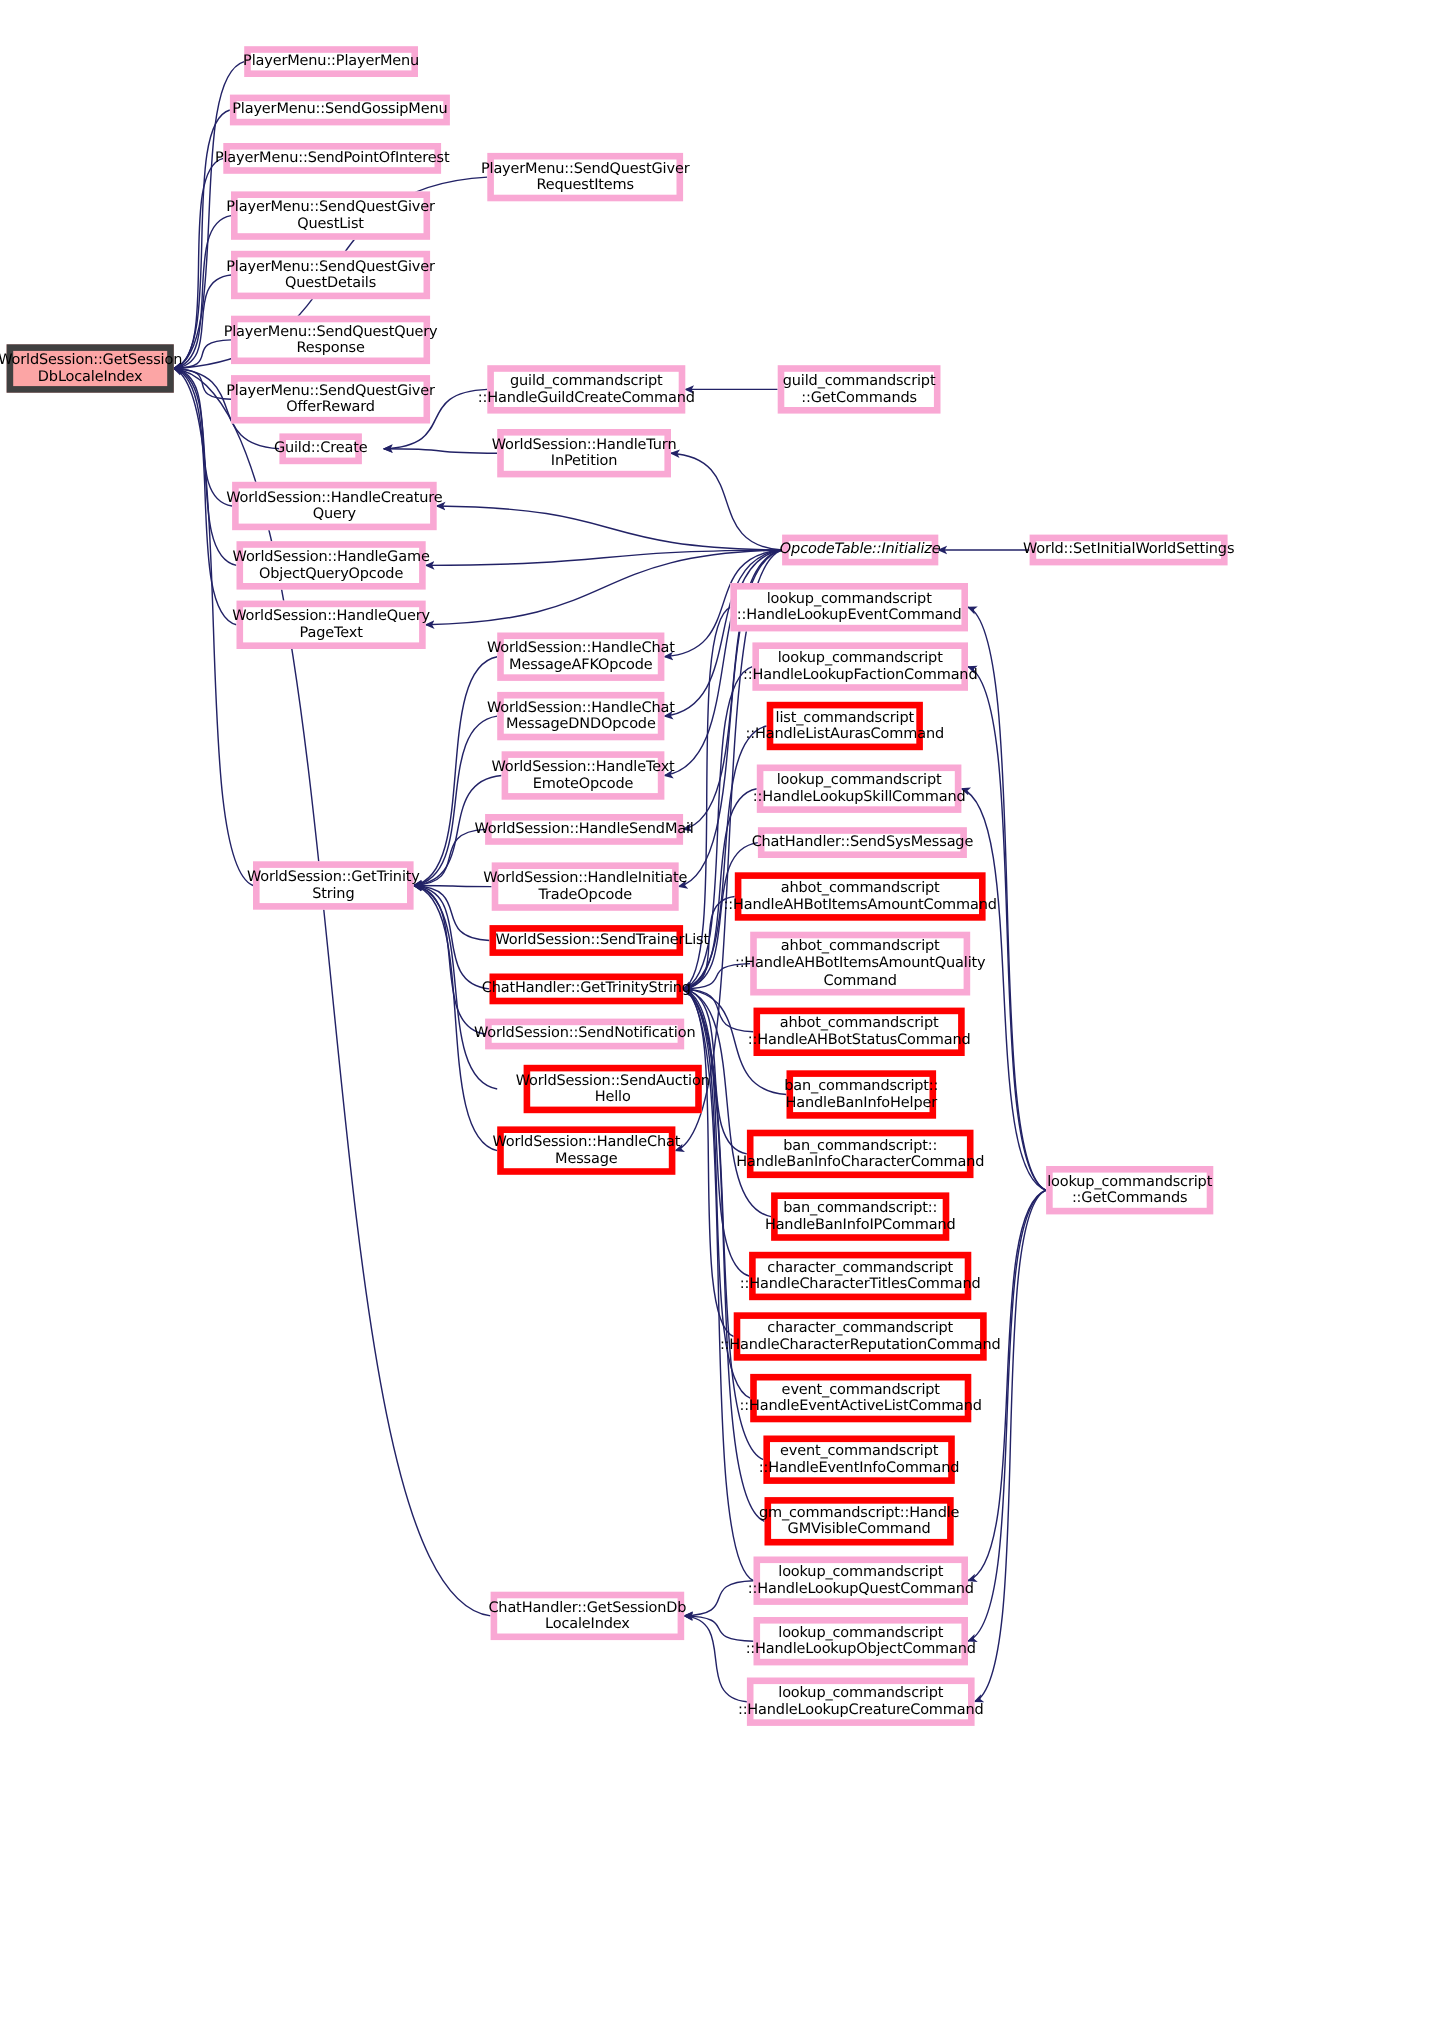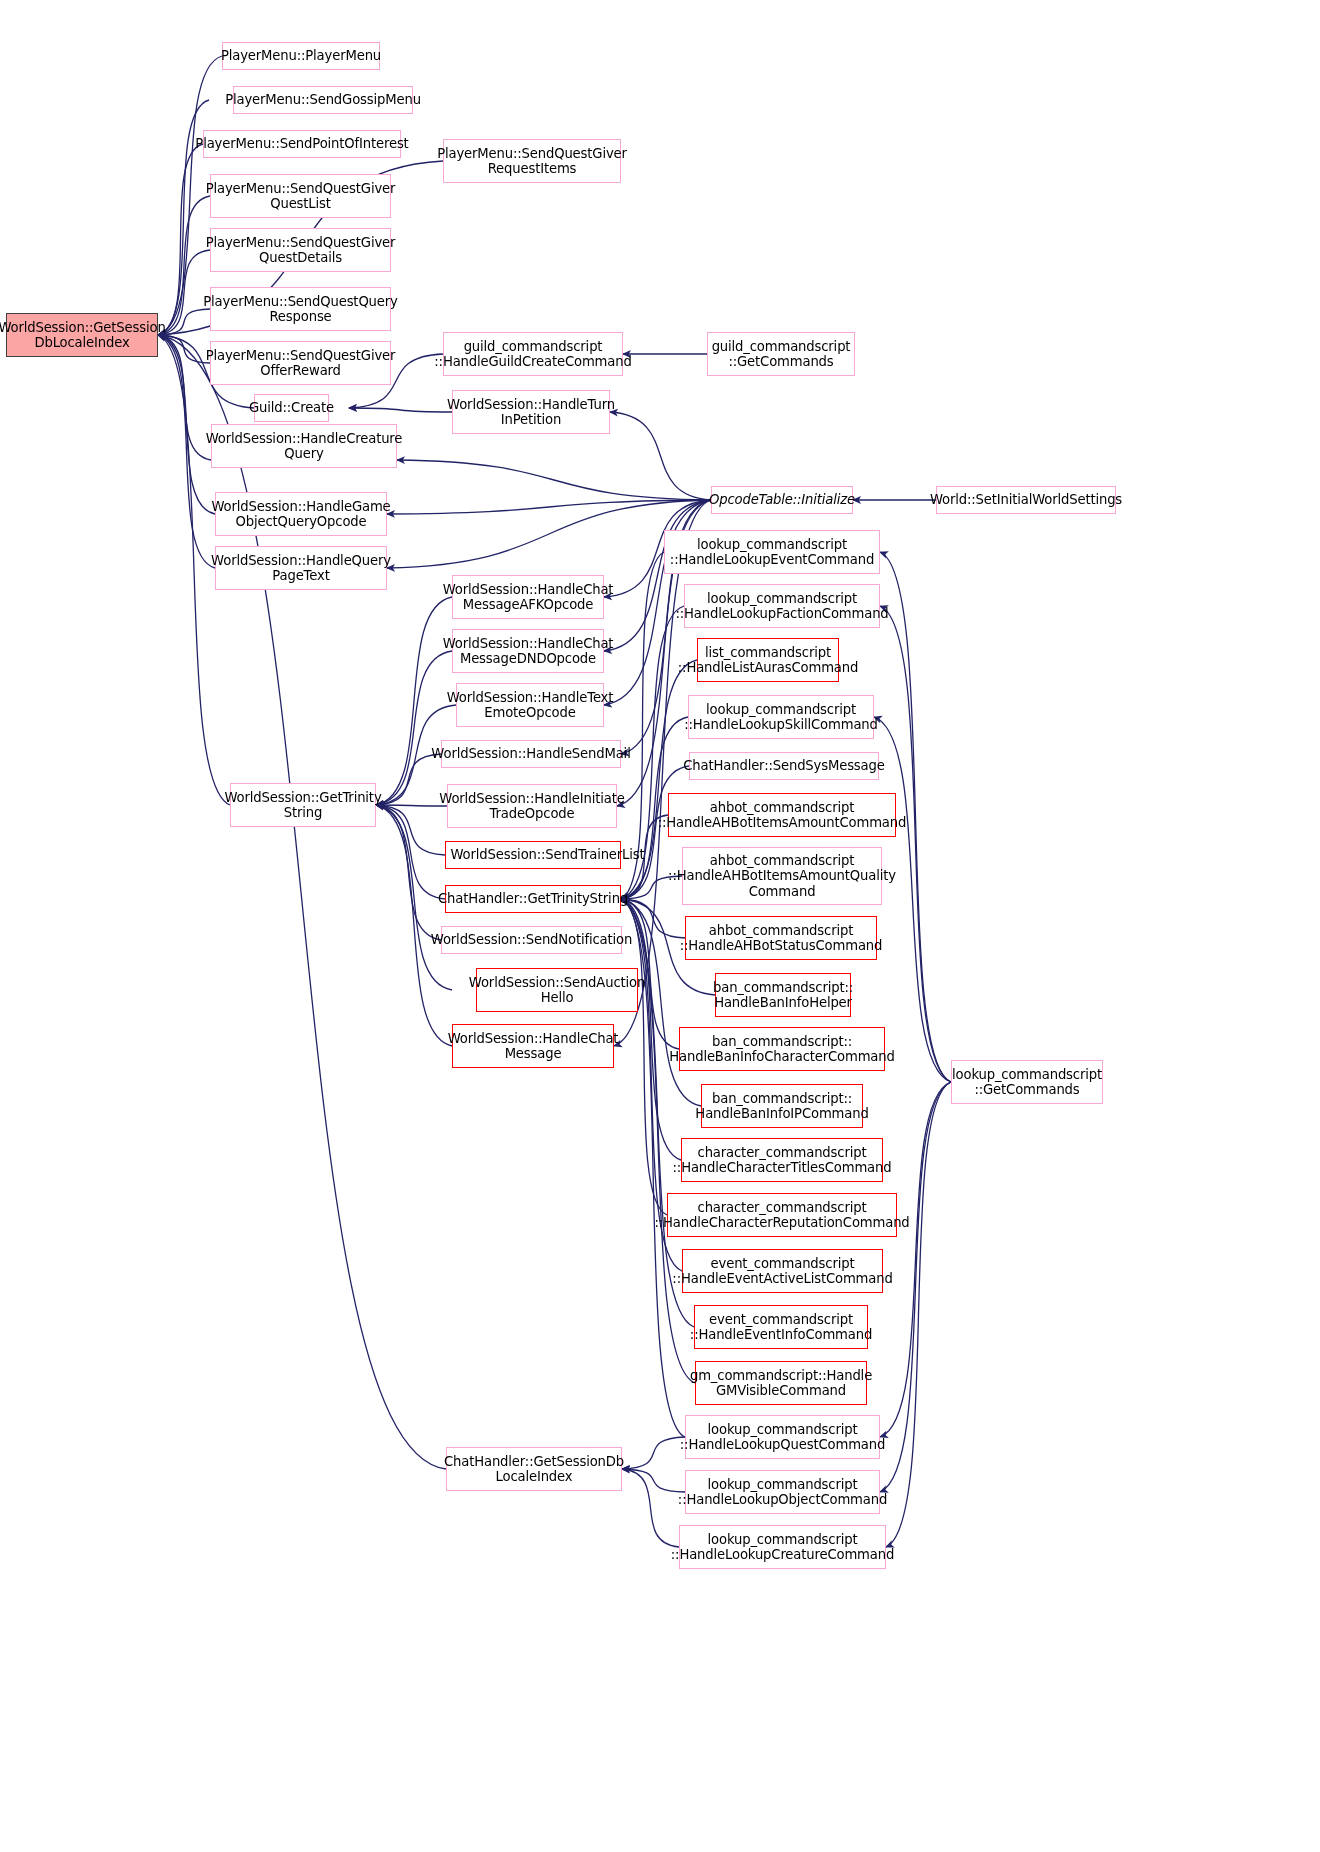--- a/index.html
+++ b/index.html
@@ -26,21 +26,21 @@
     pointer-events: none;
   }
   .node {
     position: absolute;
     box-sizing: border-box;
     display: flex;
     align-items: center;
     justify-content: center;
     text-align: center;
     background: #ffffff;
-    border: 1px solid #f9a8d4;
+    border: 6px solid #f9a8d4;
     font-size: 13.2px;
     line-height: 1.17;
     color: #000000;
     letter-spacing: -0.15px;
     white-space: pre-line;
     padding: 0 3px;
   }
   .node.red {
     border-color: #ff0000;
   }
@@ -123,40 +123,40 @@
         <path d="M951,1082 C890.65,1061.925 934.35,737.075 874,717" marker-end="url(#arrow)"></path>
         <path d="M951,1082 C893.95,1101.525 937.05,1417.475 880,1437" marker-end="url(#arrow)"></path>
         <path d="M951,1082 C893.95,1104.5 937.05,1469.5 880,1492" marker-end="url(#arrow)"></path>
         <path d="M951,1082 C897.25,1104.5 939.75,1524.5 886,1547" marker-end="url(#arrow)"></path>
       </g>
   </svg>
   <div id="node-layer">
       <div class="node root" style="left: 6px; top: 313px; width: 152px; height: 44px;">WorldSession::GetSession
 DbLocaleIndex</div>
       <div class="node" style="left: 222px; top: 42px; width: 158px; height: 28px;">PlayerMenu::PlayerMenu</div>
-      <div class="node" style="left: 209px; top: 86px; width: 180px; height: 28px; margin-left: 24px;">PlayerMenu::SendGossipMenu</div>
+      <div class="node" style="left: 209px; top: 86px; width: 200px; height: 28px;">PlayerMenu::SendGossipMenu</div>
       <div class="node" style="left: 203px; top: 130px; width: 198px; height: 28px;">PlayerMenu::SendPointOfInterest</div>
       <div class="node" style="left: 210px; top: 174px; width: 181px; height: 44px;">PlayerMenu::SendQuestGiver
 QuestList</div>
       <div class="node" style="left: 210px; top: 228px; width: 181px; height: 44px;">PlayerMenu::SendQuestGiver
 QuestDetails</div>
       <div class="node" style="left: 210px; top: 287px; width: 181px; height: 44px;">PlayerMenu::SendQuestQuery
 Response</div>
       <div class="node" style="left: 210px; top: 341px; width: 181px; height: 44px;">PlayerMenu::SendQuestGiver
 OfferReward</div>
       <div class="node" style="left: 443px; top: 139px; width: 178px; height: 44px;">PlayerMenu::SendQuestGiver
 RequestItems</div>
       <div class="node" style="left: 254px; top: 394px; width: 75px; height: 28px; text-align: right;">Guild::Create</div>
       <div class="node" style="left: 443px; top: 332px; width: 180px; height: 44px;">guild_commandscript
 ::HandleGuildCreateCommand</div>
       <div class="node" style="left: 452px; top: 390px; width: 158px; height: 44px;">WorldSession::HandleTurn
 InPetition</div>
       <div class="node" style="left: 707px; top: 332px; width: 148px; height: 44px;">guild_commandscript
 ::GetCommands</div>
-      <div class="node" style="left: 211px; top: 424px; width: 186px; height: 44px;">WorldSession::HandleCreature
+      <div class="node" style="left: 211px; top: 438px; width: 186px; height: 44px;">WorldSession::HandleCreature
 Query</div>
       <div class="node" style="left: 215px; top: 492px; width: 172px; height: 44px;">WorldSession::HandleGame
 ObjectQueryOpcode</div>
       <div class="node" style="left: 215px; top: 546px; width: 172px; height: 44px;">WorldSession::HandleQuery
 PageText</div>
       <div class="node" style="left: 711px; top: 486px; width: 142px; height: 28px; font-style: italic;">OpcodeTable::Initialize</div>
       <div class="node" style="left: 936px; top: 486px; width: 180px; height: 28px;">World::SetInitialWorldSettings</div>
       <div class="node" style="left: 230px; top: 783px; width: 146px; height: 44px;">WorldSession::GetTrinity
 String</div>
       <div class="node" style="left: 452px; top: 575px; width: 152px; height: 44px;">WorldSession::HandleChat

